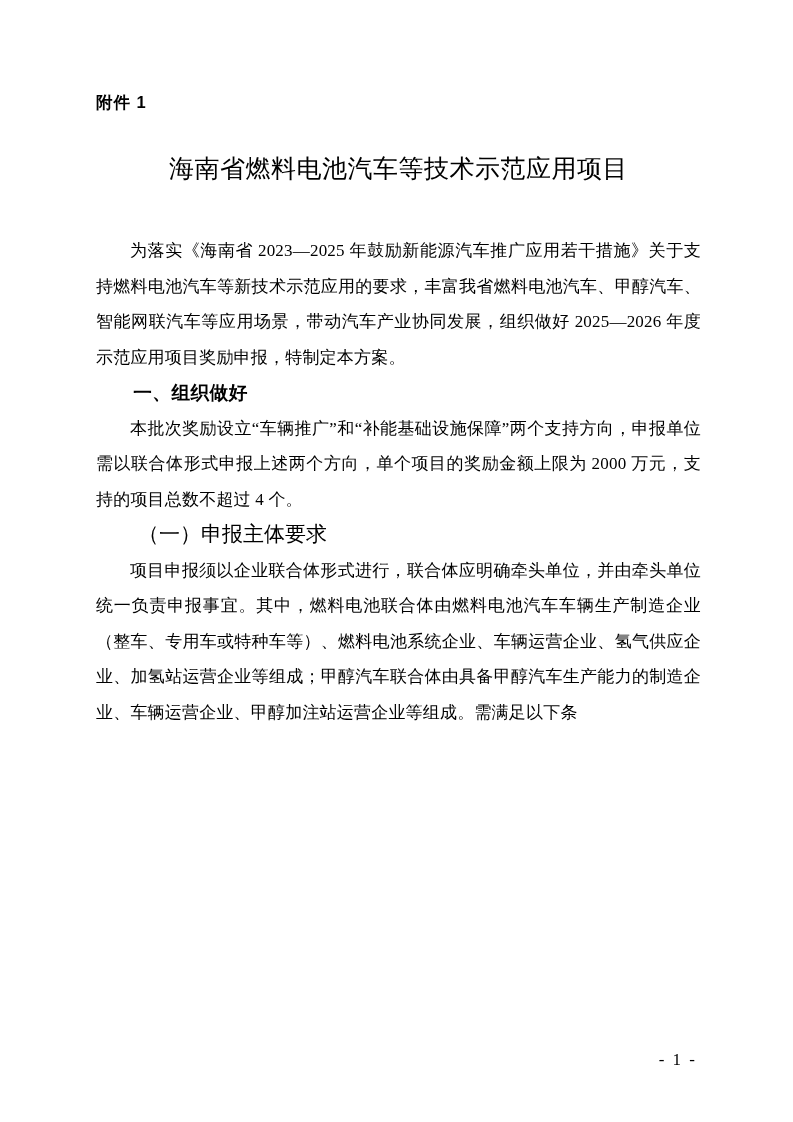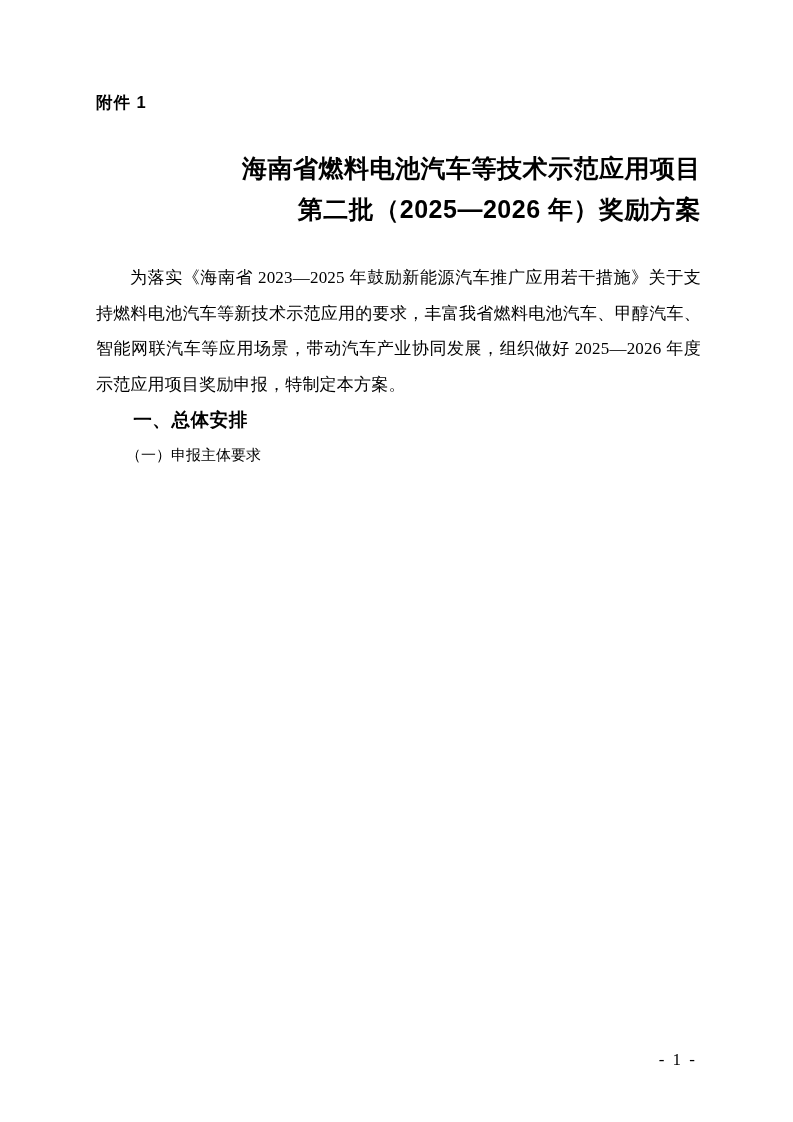--- a/index.html
+++ b/index.html
@@ -23,27 +23,27 @@
     padding: 92px 92px 44px 96px;
   }
   .attachment-label {
     font-family: "Liberation Sans", sans-serif;
     font-weight: bold;
     font-size: 16.5px;
     letter-spacing: 1px;
     margin: 0 0 34px 0;
   }
   .doc-title {
-    text-align: right;
+    text-align: center;
     font-family: "Liberation Sans", sans-serif;
-    font-weight: bold;
+    font-weight: normal;
     font-size: 25px;
     line-height: 41px;
     letter-spacing: 0.5px;
-    margin: 0 0 30px 0;
+    margin: 0 0 44px 0;
   }
   .doc-title .line2 {
     display: block;
   }
   p.body-text {
     font-size: 17px;
     line-height: 35.5px;
     text-align: justify;
     text-justify: inter-ideograph;
     margin: 0;
@@ -55,21 +55,21 @@
   .heading-num {
     font-family: "Liberation Sans", sans-serif;
     font-weight: bold;
     font-size: 18.6px;
     line-height: 35.5px;
     margin: 0;
     text-indent: 2em;
     letter-spacing: 0.5px;
   }
   .subheading {
-    font-size: 15px;
+    font-size: 21px;
     line-height: 35.5px;
     margin: 0;
     text-indent: 2em;
   }
   .page-number {
     position: absolute;
     right: 96px;
     bottom: 52px;
     font-size: 17px;
     letter-spacing: 2px;
@@ -77,28 +77,29 @@
 </style>
 </head>
 <body>
 
 <div class="page">
 
   <div class="attachment-label">附件 1</div>
 
   <h1 class="doc-title">
     <span class="line1">海南省燃料电池汽车等技术示范应用项目</span>
-    <span class="line2">第二批（2025—2026 年）奖励方案</span>
   </h1>
 
   <p class="body-text indent">为落实《海南省 2023—2025 年鼓励新能源汽车推广应用若干措施》关于支持燃料电池汽车等新技术示范应用的要求，丰富我省燃料电池汽车、甲醇汽车、智能网联汽车等应用场景，带动汽车产业协同发展，组织做好 2025—2026 年度示范应用项目奖励申报，特制定本方案。</p>
 
-  <p class="heading-num">一、总体安排</p>
+  <p class="heading-num">一、组织做好</p>
 
+  <p class="body-text indent">本批次奖励设立“车辆推广”和“补能基础设施保障”两个支持方向，申报单位需以联合体形式申报上述两个方向，单个项目的奖励金额上限为 2000 万元，支持的项目总数不超过 4 个。</p>
 
 
 
   <p class="subheading">（一）申报主体要求</p>
 
+  <p class="body-text indent">项目申报须以企业联合体形式进行，联合体应明确牵头单位，并由牵头单位统一负责申报事宜。其中，燃料电池联合体由燃料电池汽车车辆生产制造企业（整车、专用车或特种车等）、燃料电池系统企业、车辆运营企业、氢气供应企业、加氢站运营企业等组成；甲醇汽车联合体由具备甲醇汽车生产能力的制造企业、车辆运营企业、甲醇加注站运营企业等组成。需满足以下条</p>
 
   <div class="page-number">- 1 -</div>
 
 </div>
 
 </body></html>

